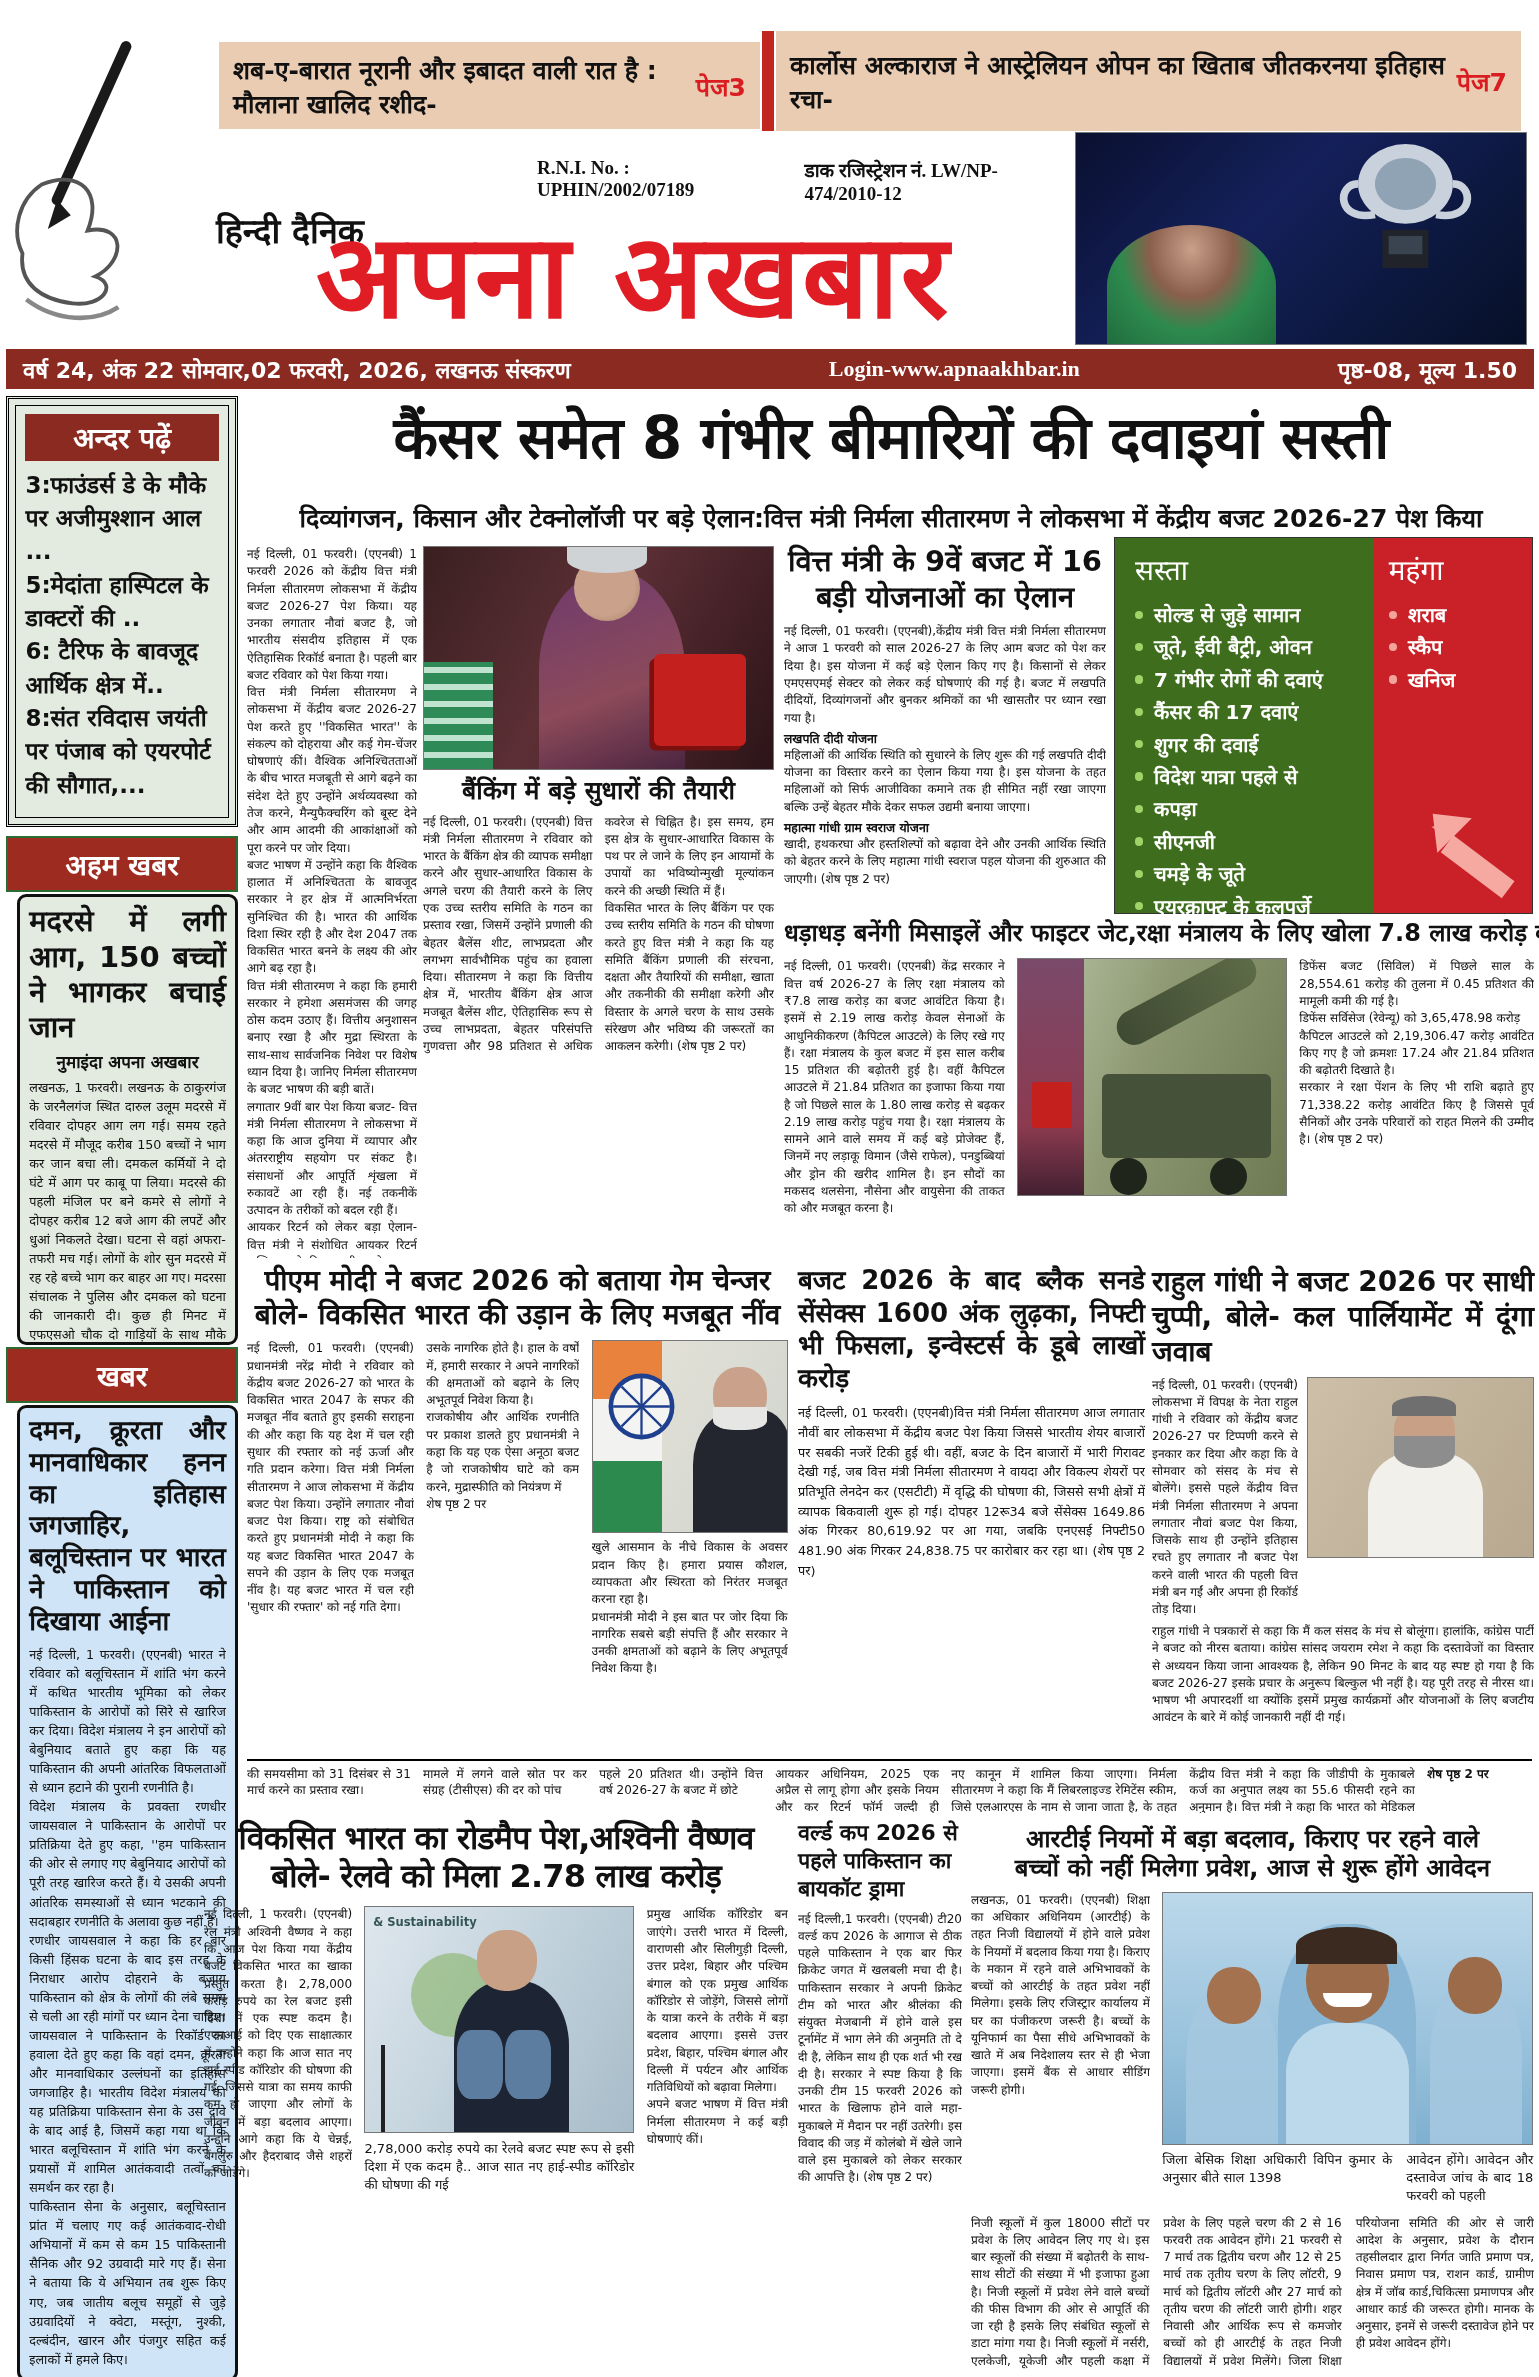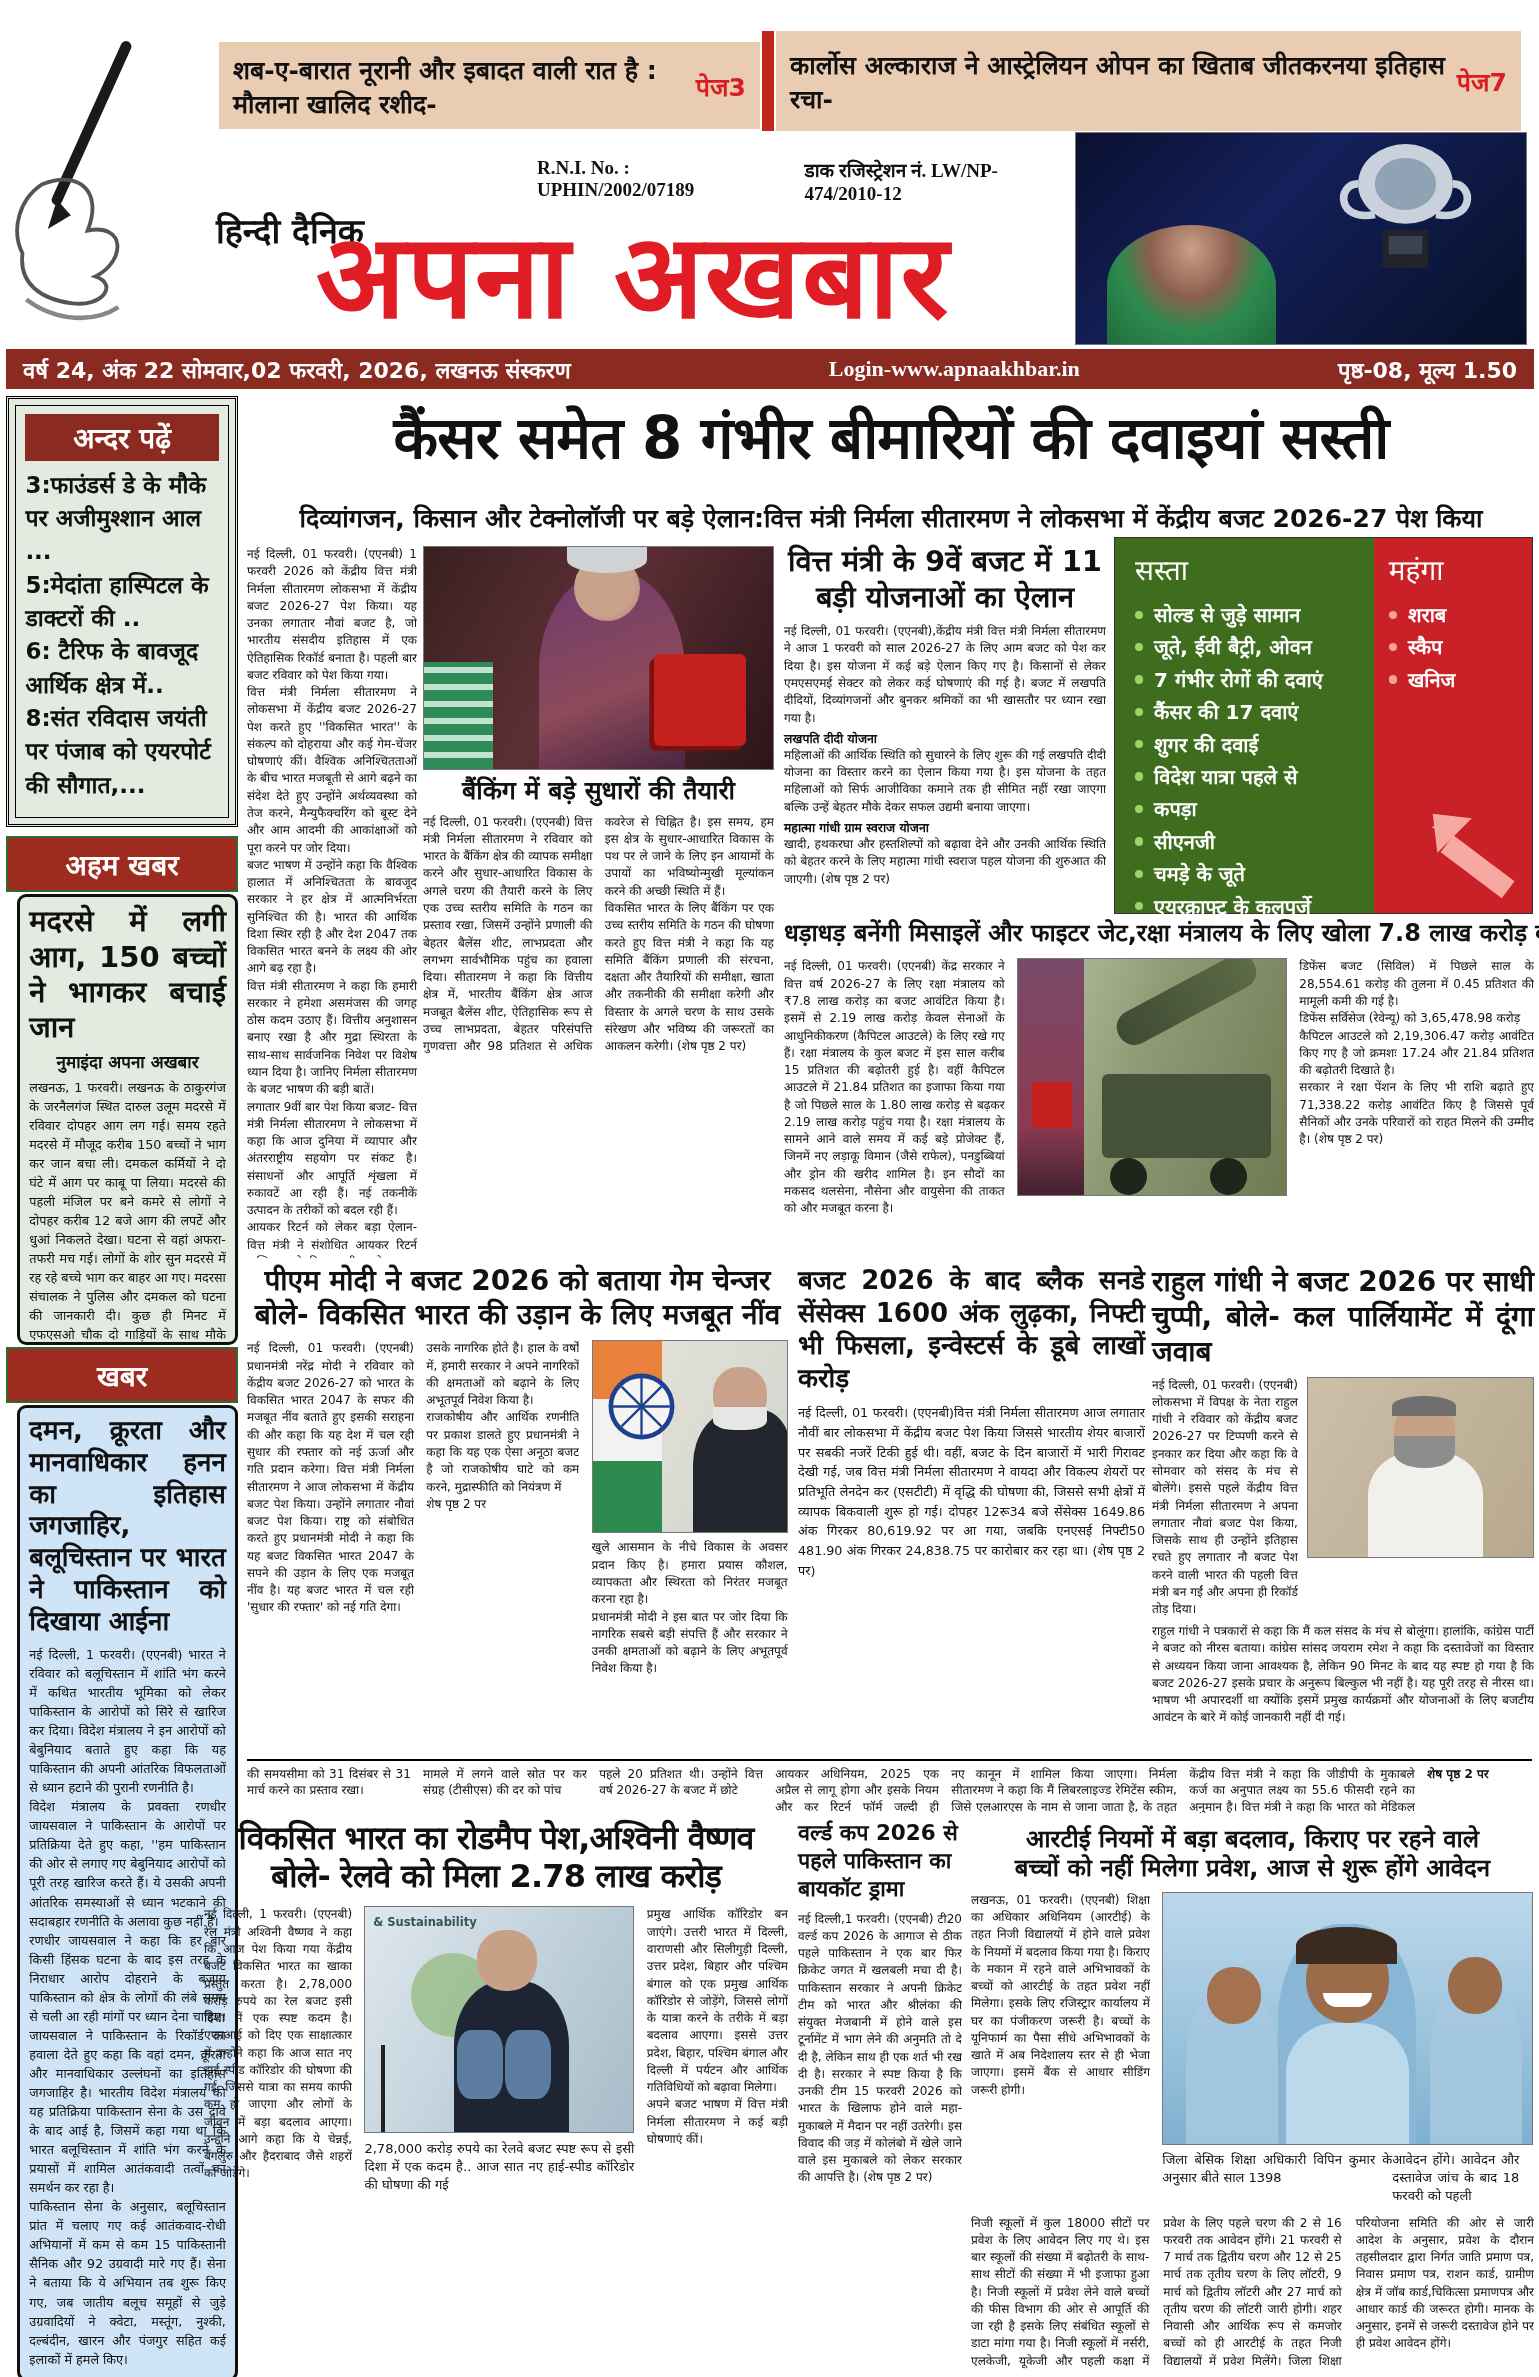--- a/index.html
+++ b/index.html
@@ -155,21 +155,21 @@
     <div class="ph-shape" style="left:230px; top:107px; width:92px; height:92px; background:#c4201d; border-radius:6.1px; box-shadow:-4.6px 4.6px 0 #7c100f;"></div>
   </div>
 
   <div class="abs" style="left:423px; top:776px; width:351px; height:482px;">
     <div class="story-head center" style="font-size:25px;">बैंकिंग में बड़े सुधारों की तैयारी</div>
     <div class="body-txt" style="margin-top:7.7px; height:437px; column-count:2; column-gap:12.3px; font-size:12px;">नई दिल्ली, 01 फरवरी। (एएनबी) वित्त मंत्री निर्मला सीतारमण ने रविवार को भारत के बैंकिंग क्षेत्र की व्यापक समीक्षा करने और सुधार-आधारित विकास के अगले चरण की तैयारी करने के लिए एक उच्च स्तरीय समिति के गठन का प्रस्ताव रखा, जिसमें उन्होंने प्रणाली की बेहतर बैलेंस शीट, लाभप्रदता और लगभग सार्वभौमिक पहुंच का हवाला दिया। सीतारमण ने कहा कि वित्तीय क्षेत्र में, भारतीय बैंकिंग क्षेत्र आज मजबूत बैलेंस शीट, ऐतिहासिक रूप से उच्च लाभप्रदता, बेहतर परिसंपत्ति गुणवत्ता और 98 प्रतिशत से अधिक कवरेज से चिह्नित है। इस समय, हम इस क्षेत्र के सुधार-आधारित विकास के पथ पर ले जाने के लिए इन आयामों के उपायों का भविष्योन्मुखी मूल्यांकन करने की अच्छी स्थिति में हैं।
 विकसित भारत के लिए बैंकिंग पर एक उच्च स्तरीय समिति के गठन की घोषणा करते हुए वित्त मंत्री ने कहा कि यह समिति बैंकिंग प्रणाली की संरचना, दक्षता और तैयारियों की समीक्षा, खाता और तकनीकी की समीक्षा करेगी और विस्तार के अगले चरण के साथ उसके संरेखण और भविष्य की जरूरतों का आकलन करेगी। (शेष पृष्ठ 2 पर)</div>
   </div>
 
   <div class="abs" style="left:784px; top:543px; width:322px; height:371px;">
-    <div class="story-head center" style="font-size:29px; line-height:1.25;">वित्त मंत्री के 9वें बजट में 11 बड़ी योजनाओं का ऐलान</div>
+    <div class="story-head center" style="font-size:29px; line-height:1.25;">वित्त मंत्री के 9वें बजट में 16 बड़ी योजनाओं का ऐलान</div>
     <div class="body-txt" style="margin-top:7.7px; font-size:12px;">नई दिल्ली, 01 फरवरी। (एएनबी),केंद्रीय मंत्री वित्त मंत्री निर्मला सीतारमण ने आज 1 फरवरी को साल 2026-27 के लिए आम बजट को पेश कर दिया है। इस योजना में कई बड़े ऐलान किए गए है। किसानों से लेकर एमएसएमई सेक्टर को लेकर कई घोषणाएं की गई है। बजट में लखपति दीदियों, दिव्यांगजनों और बुनकर श्रमिकों का भी खासतौर पर ध्यान रखा गया है।</div>
     <div class="b" style="font-size:12.3px; margin-top:3.1px;">लखपति दीदी योजना</div>
     <div class="body-txt" style="font-size:12px;">महिलाओं की आर्थिक स्थिति को सुधारने के लिए शुरू की गई लखपति दीदी योजना का विस्तार करने का ऐलान किया गया है। इस योजना के तहत महिलाओं को सिर्फ आजीविका कमाने तक ही सीमित नहीं रखा जाएगा बल्कि उन्हें बेहतर मौके देकर सफल उद्यमी बनाया जाएगा।</div>
     <div class="b" style="font-size:12.3px; margin-top:3.1px;">महात्मा गांधी ग्राम स्वराज योजना</div>
     <div class="body-txt" style="font-size:12px;">खादी, हथकरघा और हस्तशिल्पों को बढ़ावा देने और उनकी आर्थिक स्थिति को बेहतर करने के लिए महात्मा गांधी स्वराज पहल योजना की शुरुआत की जाएगी। (शेष पृष्ठ 2 पर)</div>
   </div>
 
   <div class="market abs" style="left:1114px; top:537px; width:419px; height:377px;">
     <div class="mk-green">
       <div class="mk-title">सस्ता</div>
@@ -350,21 +350,21 @@
           <div class="ph-shape" style="left:115px; top:31px; width:138px; height:222px; background:#8ab6d6; border-radius:44% 44% 0 0;"></div>
           <div class="ph-shape" style="left:143px; top:44px; width:83px; height:86px; background:#9c6b4a; border-radius:48%;"></div>
           <div class="ph-shape" style="left:133px; top:34px; width:101px; height:37px; background:#3a2a20; border-radius:50% 50% 0 0;"></div>
           <div class="ph-shape" style="left:160px; top:100px; width:49px; height:14px; background:#fff; border-radius:0 0 23px 23px;"></div>
           <div class="ph-shape" style="left:123px; top:130px; width:123px; height:123px; background:#bcd9ec; border-radius:40% 40% 0 0;"></div>
           <div class="ph-shape" style="left:23px; top:92px; width:92px; height:161px; background:#a5c8e0; border-radius:46% 46% 0 0; opacity:.9;"></div>
           <div class="ph-shape" style="left:44px; top:74px; width:54px; height:57px; background:#a4724e; border-radius:48%;"></div>
           <div class="ph-shape" style="left:267px; top:84px; width:92px; height:169px; background:#a5c8e0; border-radius:46% 46% 0 0; opacity:.9;"></div>
           <div class="ph-shape" style="left:285px; top:64px; width:54px; height:57px; background:#9c6b4a; border-radius:48%;"></div>
         </div>
-        <div class="colrow" style="margin-top:6.1px; gap:0;">
+        <div class="colrow" style="margin-top:6.1px; gap:14px;">
           <div class="capt" style="width:230px;">जिला बेसिक शिक्षा अधिकारी विपिन कुमार के अनुसार बीते साल 1398</div>
           <div class="capt" style="width:127px;">आवेदन होंगे। आवेदन और दस्तावेज जांच के बाद 18 फरवरी को पहली</div>
         </div>
       </div>
     </div>
     <div class="body-txt" style="margin-top:9.2px; height:189px; column-count:3; column-gap:14px; font-size:12px;">निजी स्कूलों में कुल 18000 सीटों पर प्रवेश के लिए आवेदन लिए गए थे। इस बार स्कूलों की संख्या में बढ़ोतरी के साथ- साथ सीटों की संख्या में भी इजाफा हुआ है। निजी स्कूलों में प्रवेश लेने वाले बच्चों की फीस विभाग की ओर से आपूर्ति की जा रही है इसके लिए संबंधित स्कूलों से डाटा मांगा गया है। निजी स्कूलों में नर्सरी, एलकेजी, यूकेजी और पहली कक्षा में प्रवेश के लिए पहले चरण की 2 से 16 फरवरी तक आवेदन होंगे। 21 फरवरी से 7 मार्च तक द्वितीय चरण और 12 से 25 मार्च तक तृतीय चरण के लिए लॉटरी, 9 मार्च को द्वितीय लॉटरी और 27 मार्च को तृतीय चरण की लॉटरी जारी होगी। शहर निवासी और आर्थिक रूप से कमजोर बच्चों को ही आरटीई के तहत निजी विद्यालयों में प्रवेश मिलेंगे। जिला शिक्षा परियोजना समिति की ओर से जारी आदेश के अनुसार, प्रवेश के दौरान तहसीलदार द्वारा निर्गत जाति प्रमाण पत्र, निवास प्रमाण पत्र, राशन कार्ड, ग्रामीण क्षेत्र में जॉब कार्ड,चिकित्सा प्रमाणपत्र और आधार कार्ड की जरूरत होगी। मानक के अनुसार, इनमें से जरूरी दस्तावेज होने पर ही प्रवेश आवेदन होंगे।</div>
   </div>
 
 </div>
 

